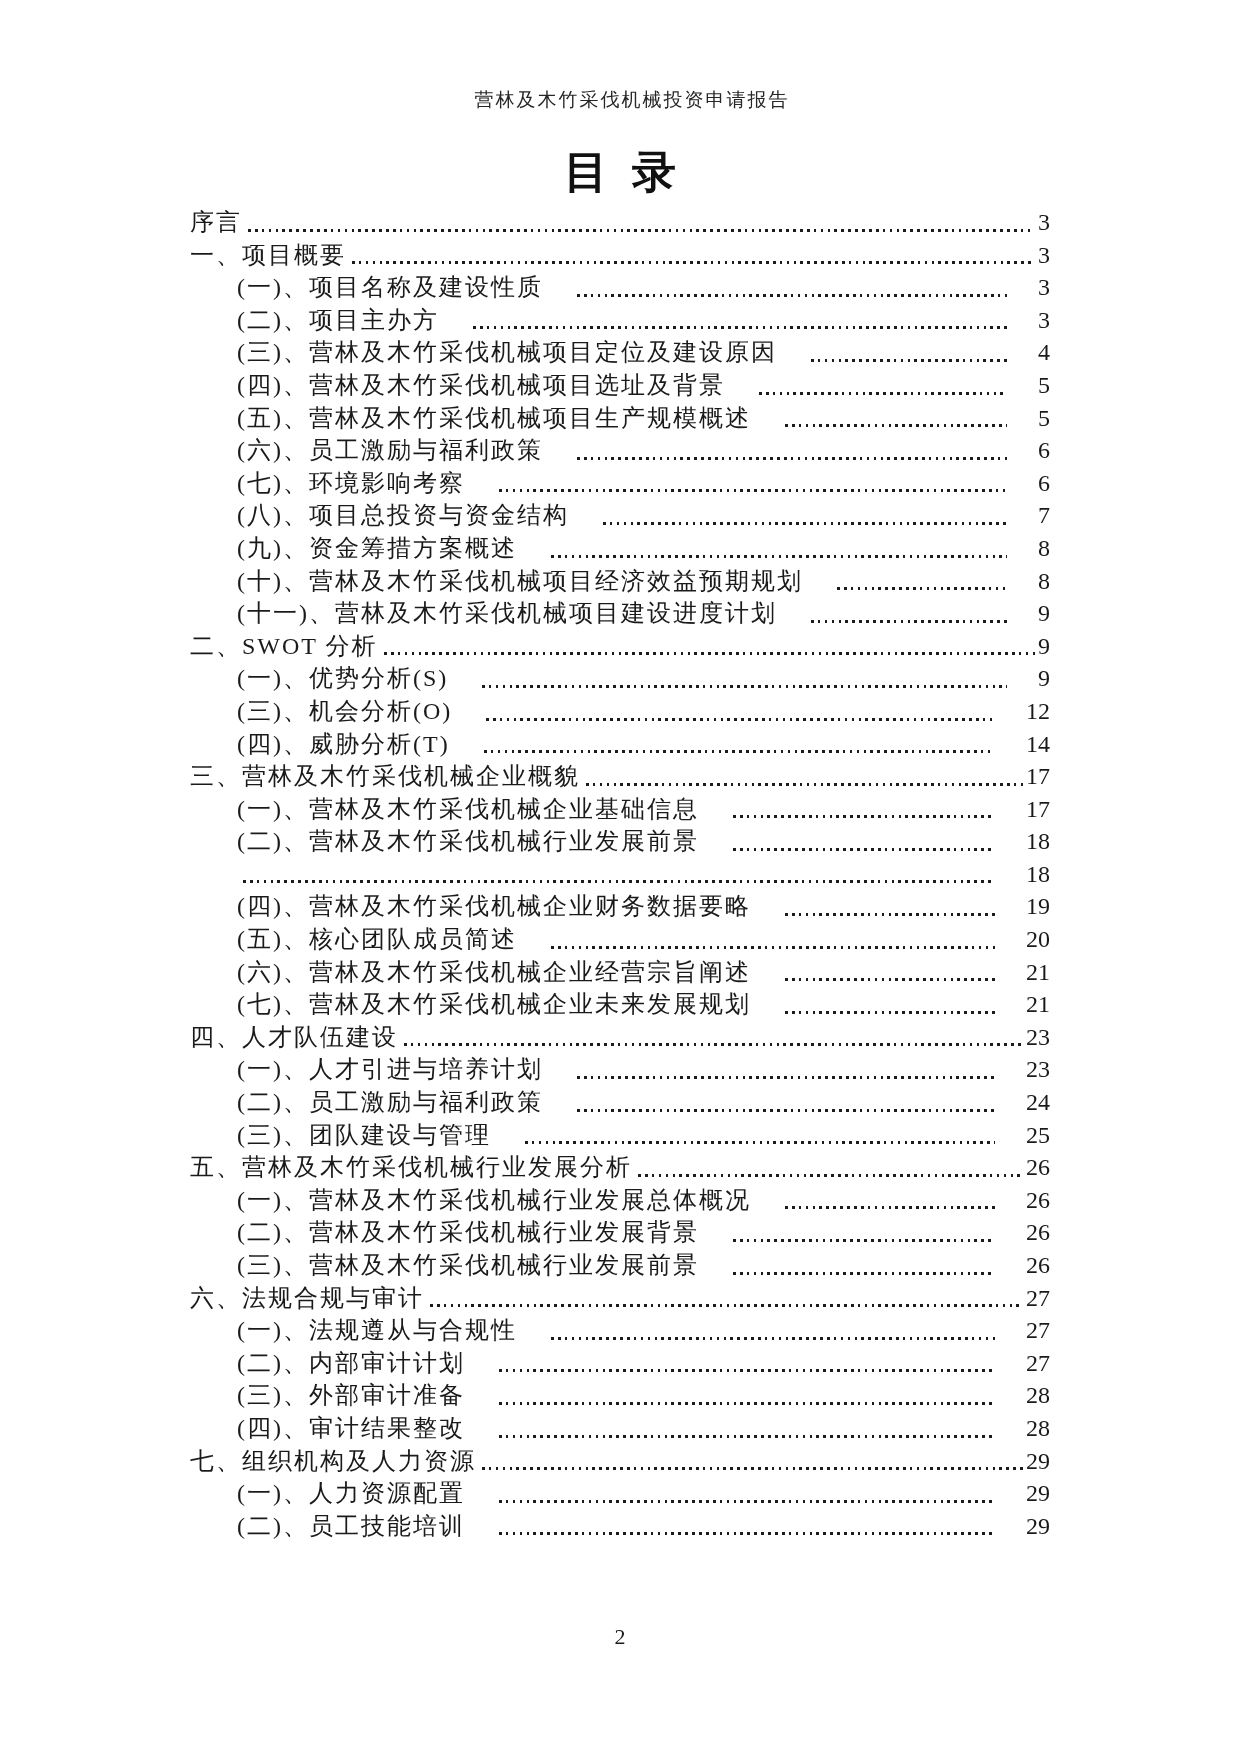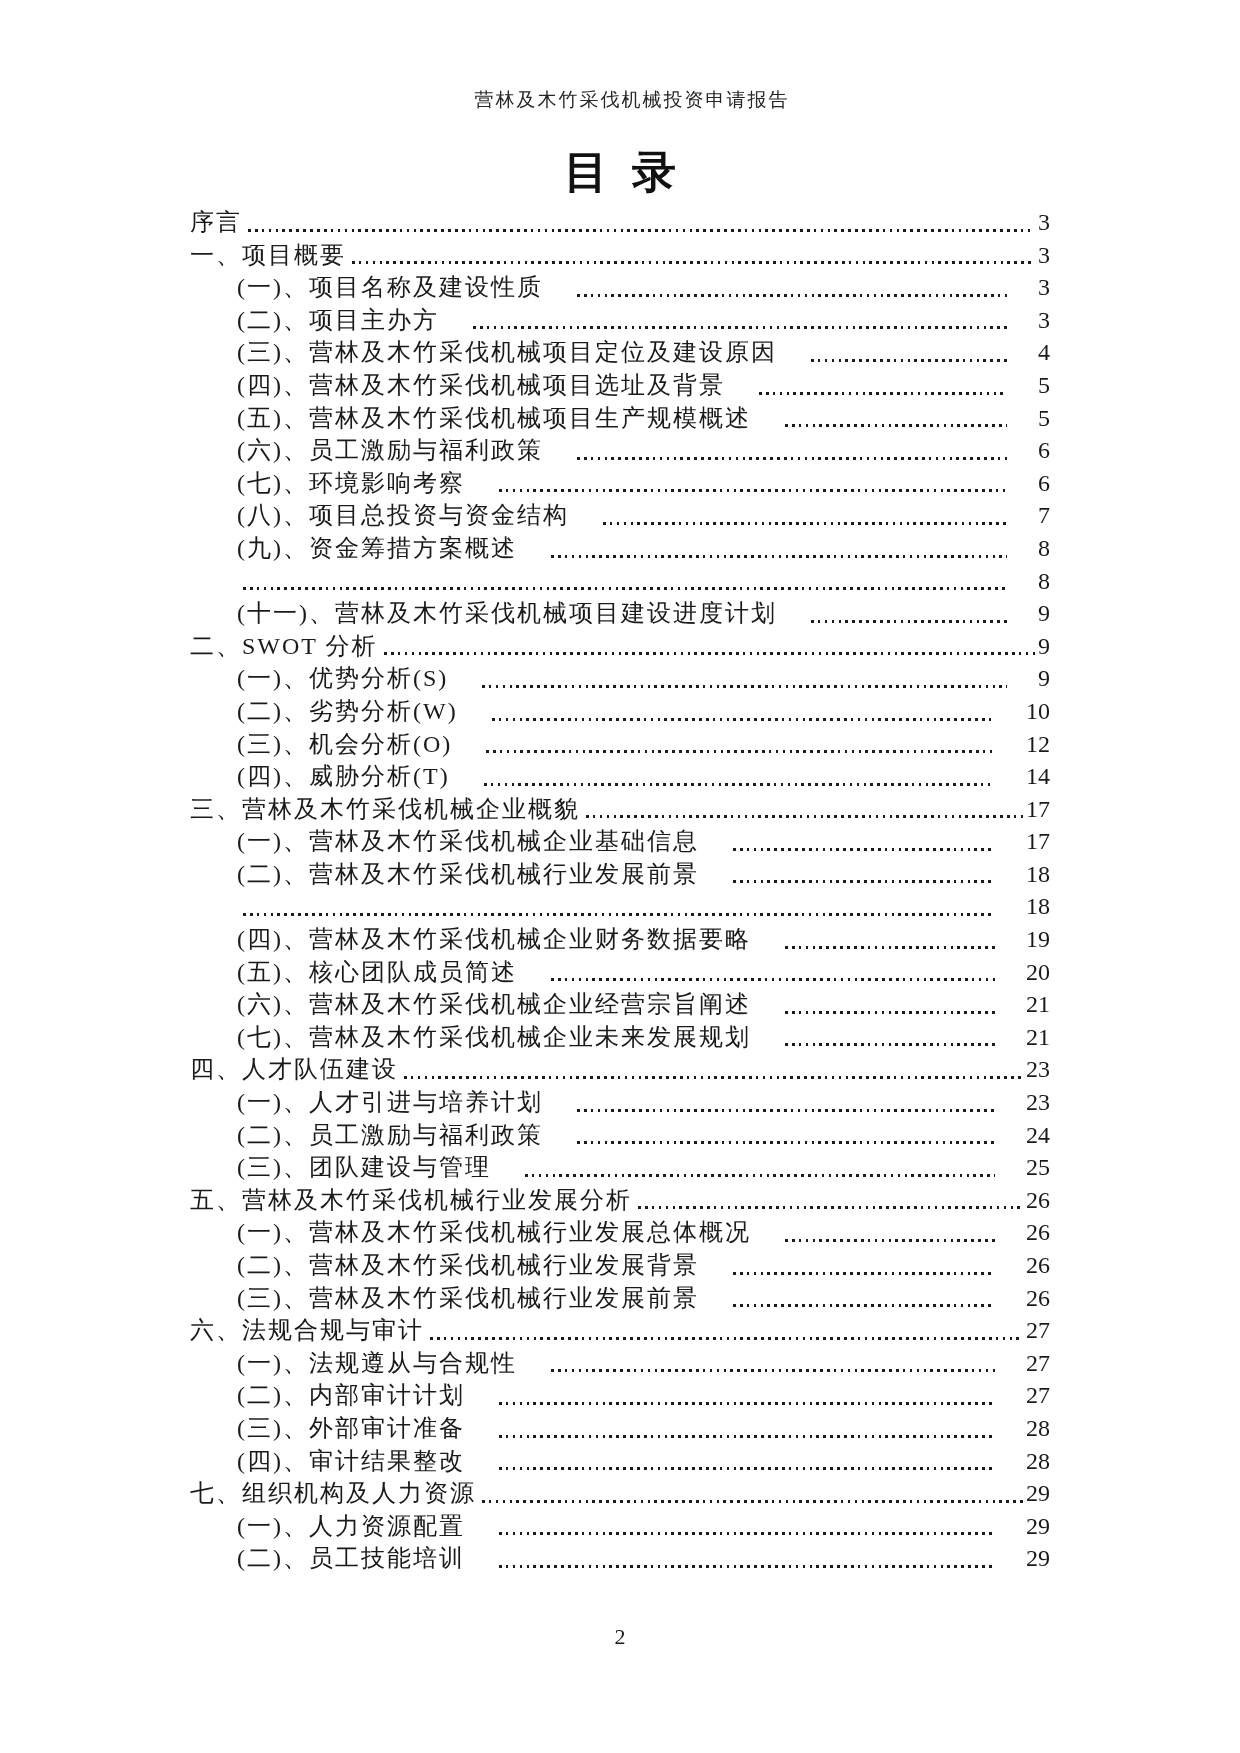--- a/index.html
+++ b/index.html
@@ -128,42 +128,38 @@
         <span class="toc-label">(八)、项目总投资与资金结构</span>
         <span class="toc-leader"></span>
         <span class="toc-page">7</span>
       </div>
       <div class="toc-row indent">
         <span class="toc-label">(九)、资金筹措方案概述</span>
         <span class="toc-leader"></span>
         <span class="toc-page">8</span>
       </div>
       <div class="toc-row indent">
+        <span class="toc-label">(十)、营林及木竹采伐机械项目经济效益预期规划</span>
         <span class="toc-leader"></span>
         <span class="toc-page">8</span>
       </div>
       <div class="toc-row indent">
         <span class="toc-label">(十一)、营林及木竹采伐机械项目建设进度计划</span>
         <span class="toc-leader"></span>
         <span class="toc-page">9</span>
       </div>
       <div class="toc-row">
         <span class="toc-label">二、SWOT 分析</span>
         <span class="toc-leader"></span>
         <span class="toc-page">9</span>
       </div>
       <div class="toc-row indent">
         <span class="toc-label">(一)、优势分析(S)</span>
         <span class="toc-leader"></span>
         <span class="toc-page">9</span>
-      </div>
-      <div class="toc-row indent">
-        <span class="toc-label">(二)、劣势分析(W)</span>
-        <span class="toc-leader"></span>
-        <span class="toc-page">10</span>
       </div>
       <div class="toc-row indent">
         <span class="toc-label">(三)、机会分析(O)</span>
         <span class="toc-leader"></span>
         <span class="toc-page">12</span>
       </div>
       <div class="toc-row indent">
         <span class="toc-label">(四)、威胁分析(T)</span>
         <span class="toc-leader"></span>
         <span class="toc-page">14</span>

